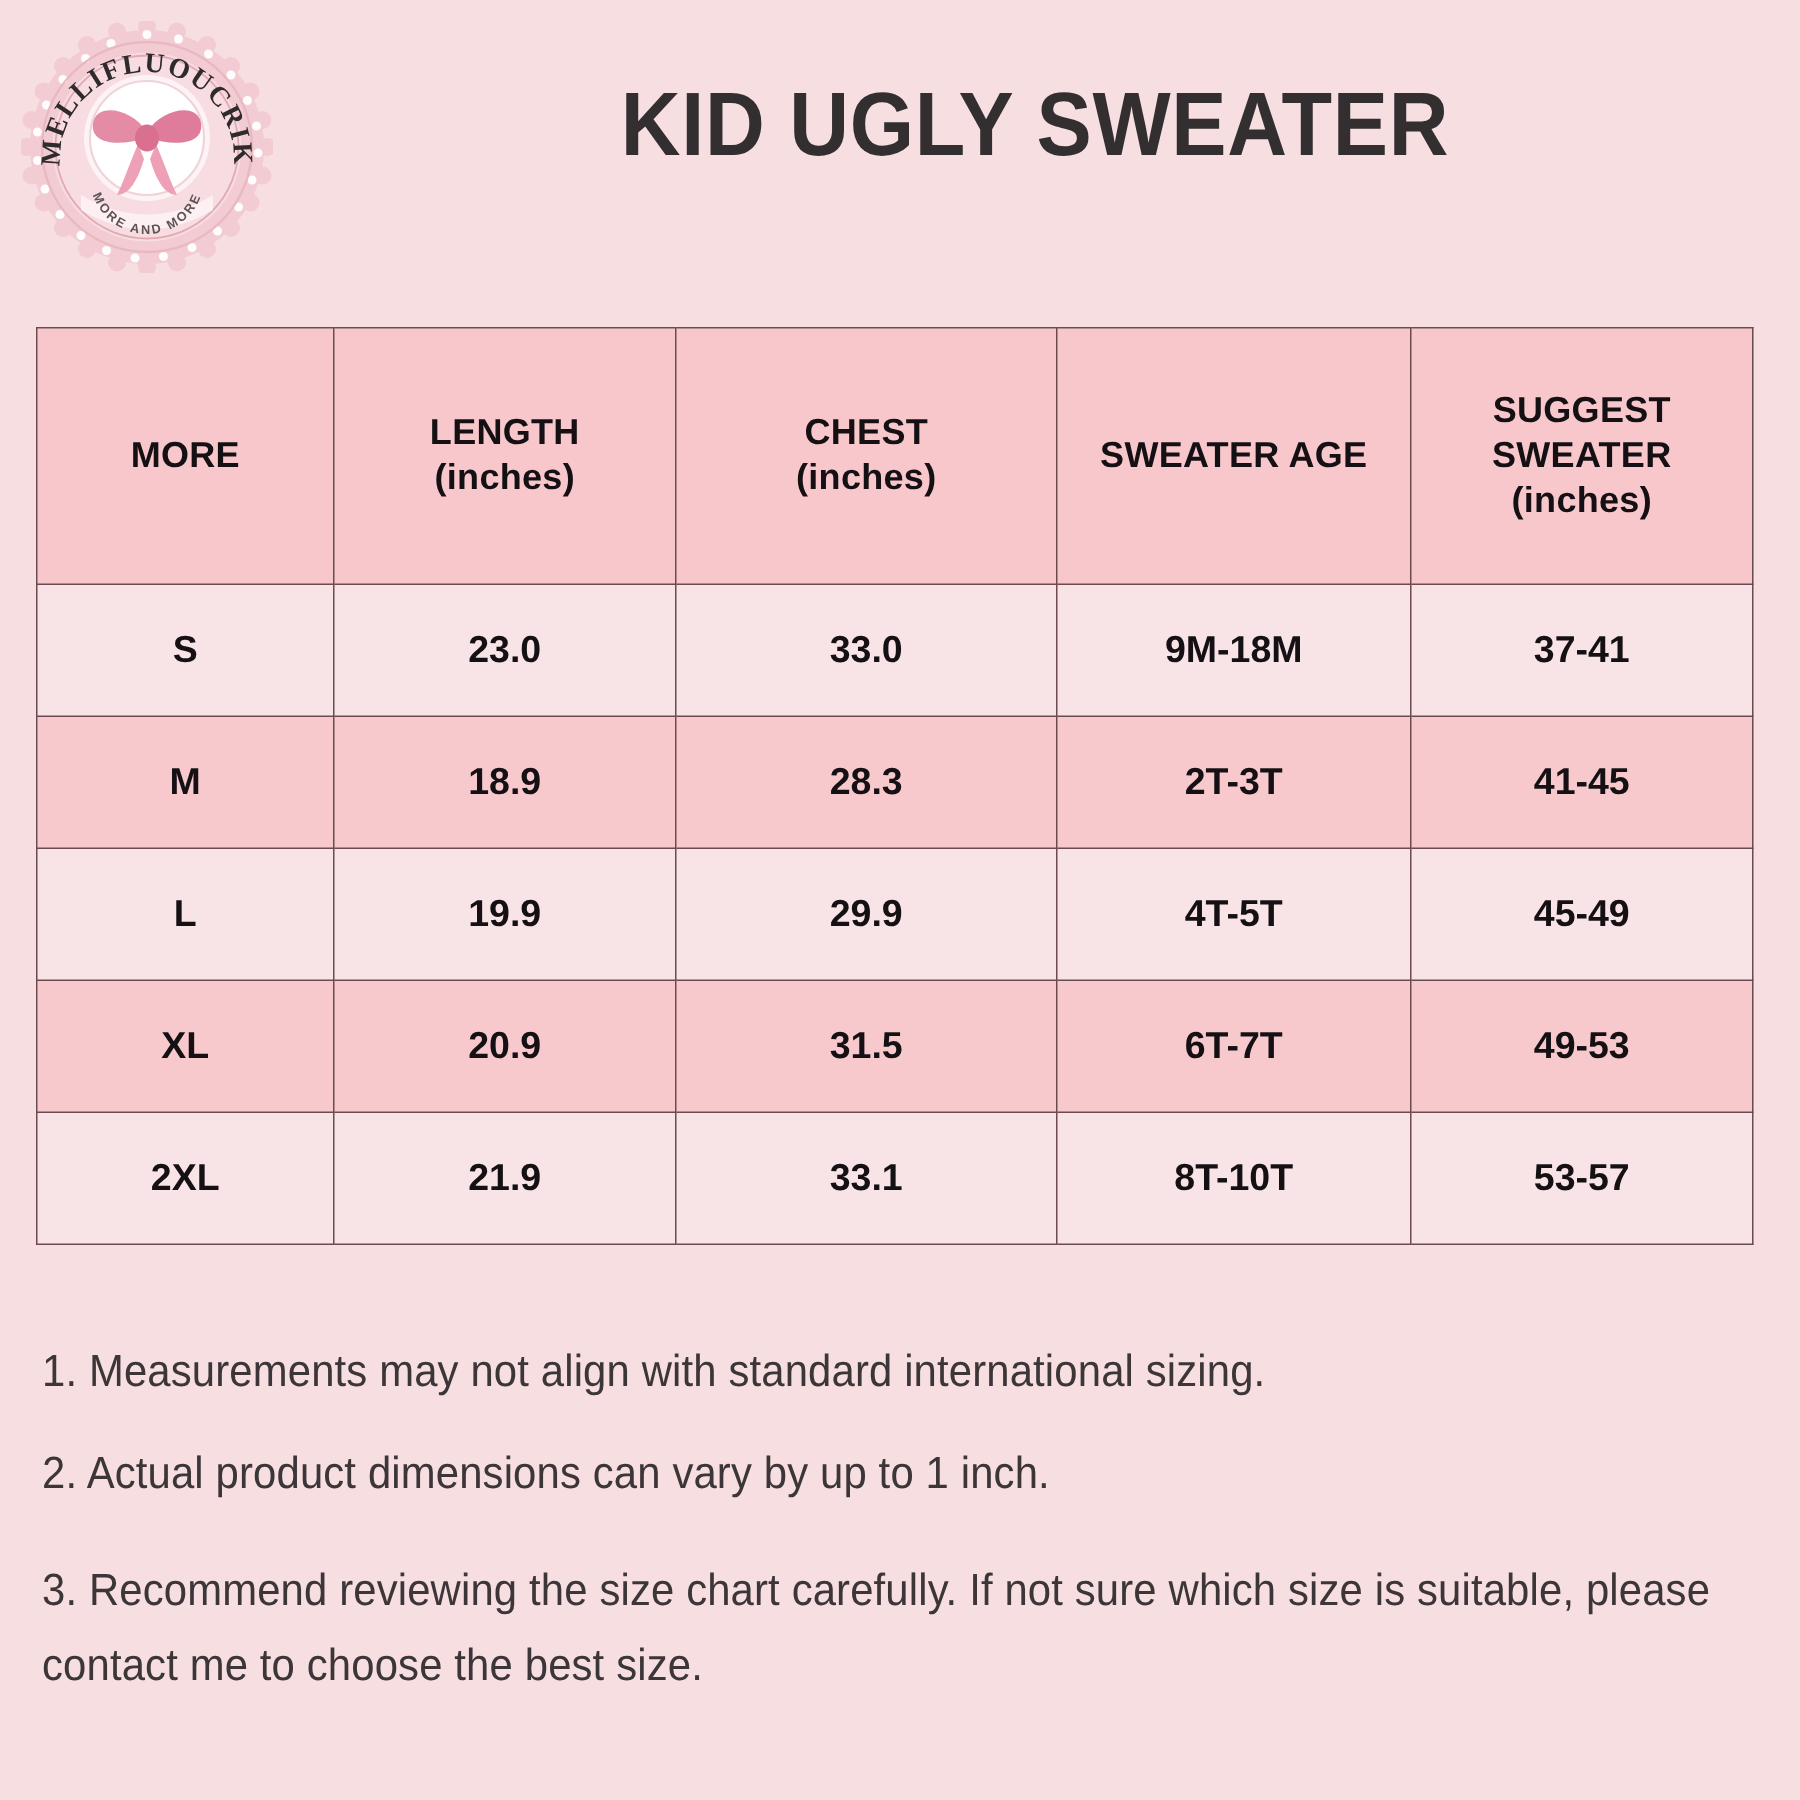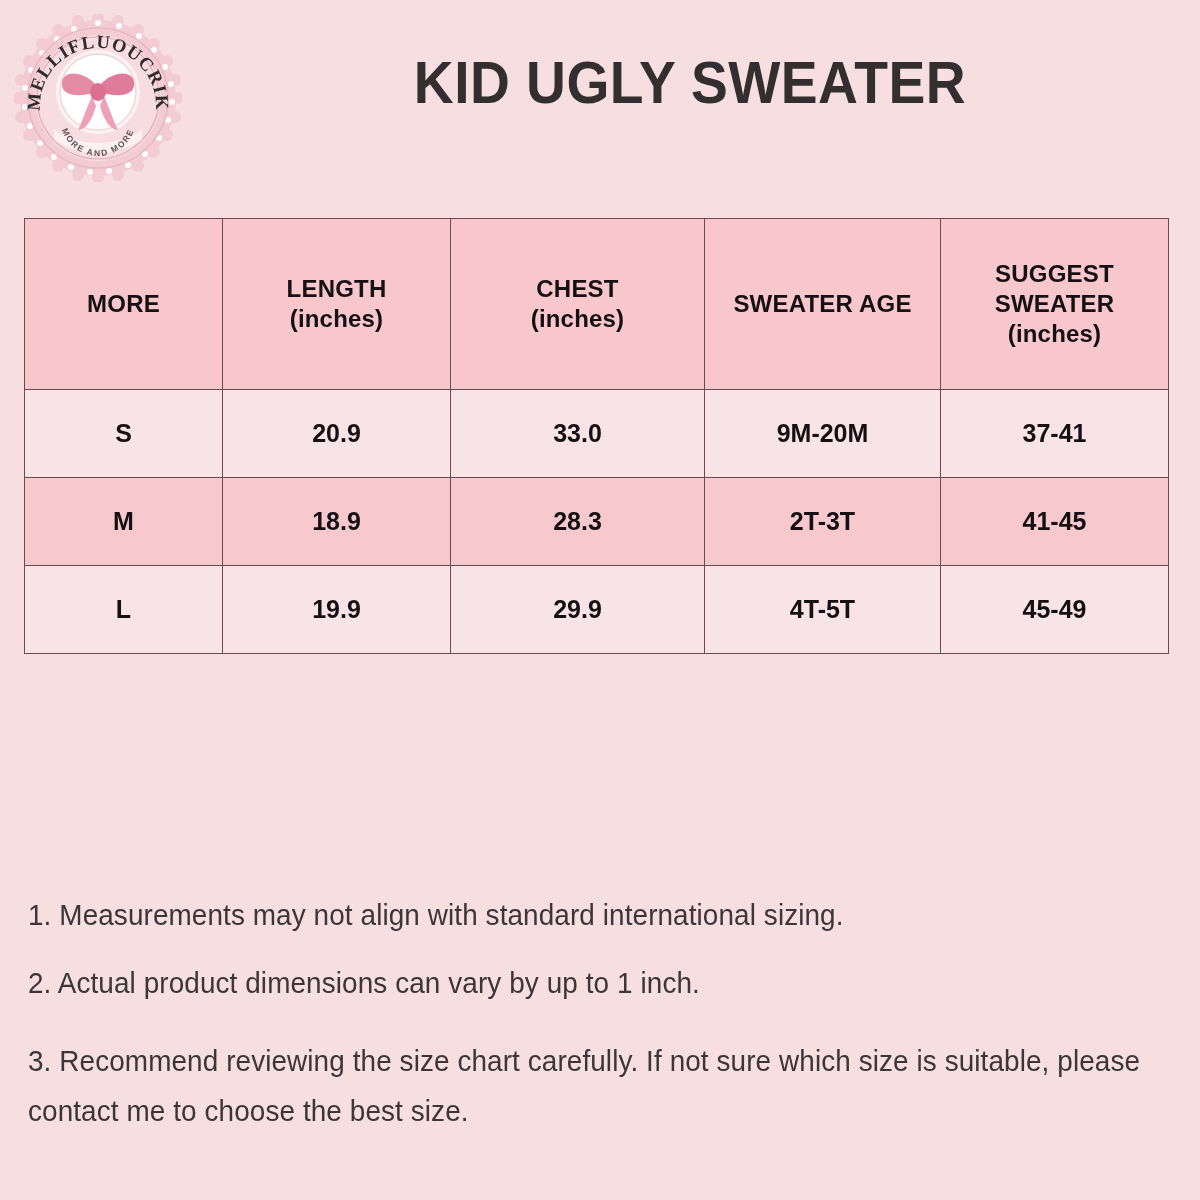--- a/index.html
+++ b/index.html
@@ -225,39 +225,53 @@
       <th>
         <span class="hdr-line">SUGGEST</span>
         <span class="hdr-line">SWEATER</span>
         <span class="hdr-line">(inches)</span>
       </th>
     </tr>
   </thead>
   <tbody>
     <tr class="row-light">
       <td>S</td>
-      <td>20.9</td>
+      <td>23.0</td>
       <td>33.0</td>
-      <td>9M-20M</td>
+      <td>9M-18M</td>
       <td>37-41</td>
     </tr>
     <tr class="row-dark">
       <td>M</td>
       <td>18.9</td>
       <td>28.3</td>
       <td>2T-3T</td>
       <td>41-45</td>
     </tr>
     <tr class="row-light">
       <td>L</td>
       <td>19.9</td>
       <td>29.9</td>
       <td>4T-5T</td>
       <td>45-49</td>
     </tr>
+    <tr class="row-dark">
+      <td>XL</td>
+      <td>20.9</td>
+      <td>31.5</td>
+      <td>6T-7T</td>
+      <td>49-53</td>
+    </tr>
+    <tr class="row-light">
+      <td>2XL</td>
+      <td>21.9</td>
+      <td>33.1</td>
+      <td>8T-10T</td>
+      <td>53-57</td>
+    </tr>
   </tbody>
 </table>
 
 <div class="notes">
   <div class="note">1. Measurements may not align with standard international sizing.</div>
   <div class="note">2. Actual product dimensions can vary by up to 1 inch.</div>
   <div class="note note-wrap">3. Recommend reviewing the size chart carefully. If not sure which size is suitable, please contact me to choose the best size.</div>
 </div>
 
 </body></html>

